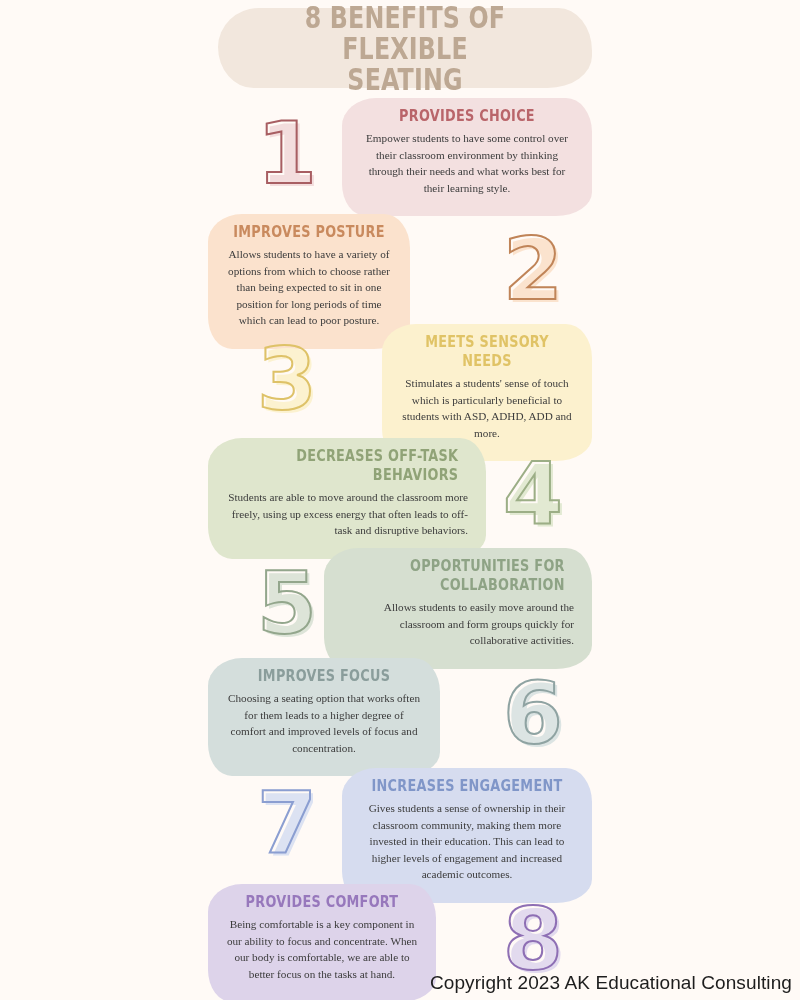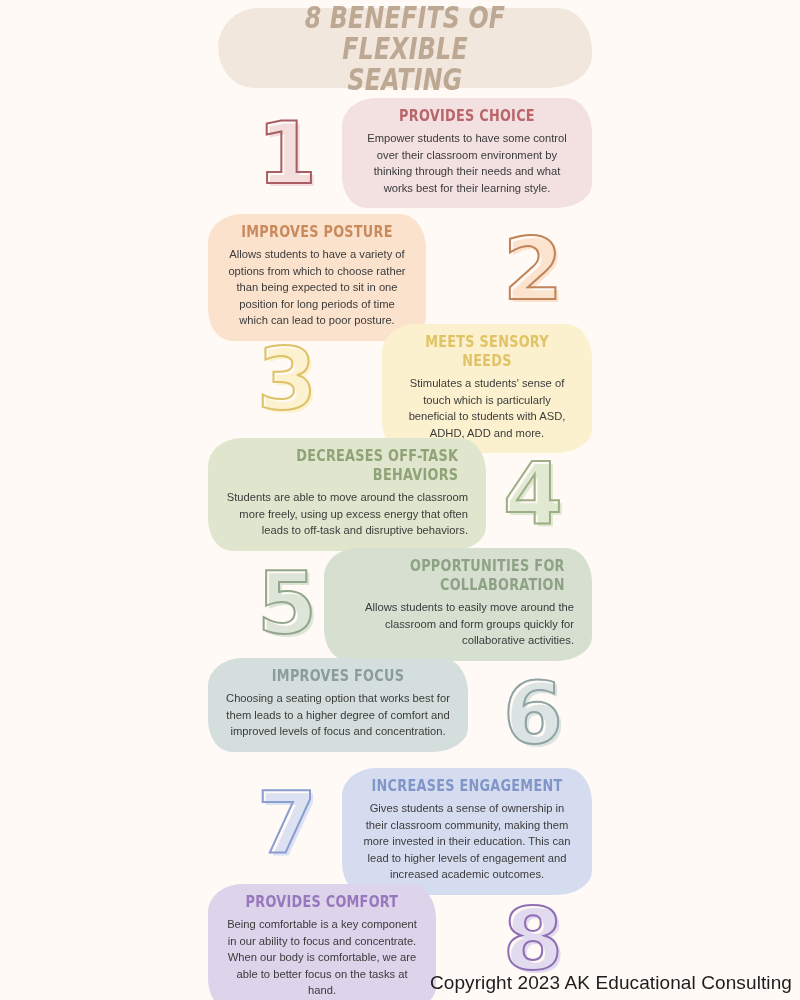--- a/index.html
+++ b/index.html
@@ -26,21 +26,20 @@
     position: absolute;
     left: 218px;
     top: 8px;
     width: 374px;
     height: 80px;
     background: #f2e7dd;
     border-radius: 46px 38px 50px 40px / 44px 48px 36px 46px;
     display: flex;
     align-items: center;
     justify-content: center;
-    font-style: italic;
   }
   .title-text {
     color: #bda893;
     font-size: 30px;
     line-height: 31px;
     font-weight: 700;
     letter-spacing: 0.2px;
     text-align: center;
     text-transform: uppercase;
     font-family: "DejaVu Sans Condensed", "Liberation Sans Narrow", "Liberation Sans", sans-serif;
@@ -53,42 +52,42 @@
   .row {
     position: absolute;
     width: 800px;
     height: 110px;
   }
 
   .card {
     position: absolute;
     top: 0;
     box-sizing: border-box;
-    padding: 9px 18px 12px 18px;
+    padding: 9px 18px 20px 18px;
     border-radius: 34px 26px 36px 24px / 28px 34px 24px 32px;
     text-align: center;
   }
   .card.right { right: 208px; }
   .card.left  { left: 208px; }
 
   .card-title {
     font-size: 15.5px;
     font-weight: 700;
     letter-spacing: 0.3px;
     text-transform: uppercase;
     line-height: 19px;
     margin-bottom: 4px;
     font-family: "DejaVu Sans Condensed", "Liberation Sans Narrow", "Liberation Sans", sans-serif;
     transform: scaleX(0.92);
   }
   .card-body {
     font-size: 11.2px;
     line-height: 16.5px;
     color: #3b3b3b;
-    font-family: Liberation Sans, sans-serif;
+    font-family: Liberation Serif, serif;
   }
 
   
   .numwrap {
     position: absolute;
     top: 0;
     width: 110px;
     height: 110px;
     display: flex;
     align-items: center;
@@ -142,21 +141,21 @@
       <div class="row" style="top: 98px;">
         <div class="card right" style="background: rgb(243, 224, 224); width: 250px; min-height: 100px;">
           <div class="card-title" style="color: rgb(185, 101, 106);">PROVIDES CHOICE</div>
           <div class="card-body">Empower students to have some control over their classroom environment by thinking through their needs and what works best for their learning style.</div>
         </div>
         <div class="numwrap left">
           <div class="num"><span class="fill" style="color: rgb(243, 221, 221);">1</span><span class="stroke" style="-webkit-text-stroke: 2px rgb(168, 94, 98);">1</span></div>
         </div>
       </div>
       <div class="row" style="top: 214px;">
-        <div class="card left" style="background: rgb(251, 226, 205); width: 218px; min-height: 90px;">
+        <div class="card left" style="background: rgb(251, 226, 205); width: 202px; min-height: 90px;">
           <div class="card-title" style="color: rgb(201, 138, 94);">IMPROVES POSTURE</div>
           <div class="card-body">Allows students to have a variety of options from which to choose rather than being expected to sit in one position for long periods of time which can lead to poor posture.</div>
         </div>
         <div class="numwrap right">
           <div class="num"><span class="fill" style="color: rgb(251, 227, 206);">2</span><span class="stroke" style="-webkit-text-stroke: 2px rgb(192, 132, 88);">2</span></div>
         </div>
       </div>
       <div class="row" style="top: 324px;">
         <div class="card right" style="background: rgb(252, 241, 206); width: 210px; min-height: 88px;">
           <div class="card-title" style="color: rgb(224, 195, 102);">MEETS SENSORY NEEDS</div>
@@ -178,23 +177,23 @@
       <div class="row" style="top: 548px;">
         <div class="card right" style="background: rgb(214, 223, 208); width: 268px; min-height: 100px; text-align: right;">
           <div class="card-title" style="color: rgb(142, 163, 133);">OPPORTUNITIES FOR COLLABORATION</div>
           <div class="card-body">Allows students to easily move around the classroom and form groups quickly for collaborative activities.</div>
         </div>
         <div class="numwrap left">
           <div class="num"><span class="fill" style="color: rgb(221, 228, 216);">5</span><span class="stroke" style="-webkit-text-stroke: 2px rgb(147, 166, 140);">5</span></div>
         </div>
       </div>
       <div class="row" style="top: 658px;">
-        <div class="card left" style="background: rgb(212, 222, 220); width: 260px; min-height: 92px;">
+        <div class="card left" style="background: rgb(212, 222, 220); width: 232px; min-height: 92px;">
           <div class="card-title" style="color: rgb(138, 157, 155);">IMPROVES FOCUS</div>
-          <div class="card-body">Choosing a seating option that works best for them leads to a higher degree of comfort and improved levels of focus and concentration.</div>
+          <div class="card-body">Choosing a seating option that works often for them leads to a higher degree of comfort and improved levels of focus and concentration.</div>
         </div>
         <div class="numwrap right">
           <div class="num"><span class="fill" style="color: rgb(220, 228, 227);">6</span><span class="stroke" style="-webkit-text-stroke: 2px rgb(143, 163, 162);">6</span></div>
         </div>
       </div>
       <div class="row" style="top: 768px;">
         <div class="card right" style="background: rgb(214, 220, 239); width: 250px; min-height: 94px;">
           <div class="card-title" style="color: rgb(128, 150, 200);">INCREASES ENGAGEMENT</div>
           <div class="card-body">Gives students a sense of ownership in their classroom community, making them more invested in their education. This can lead to higher levels of engagement and increased academic outcomes.</div>
         </div>

